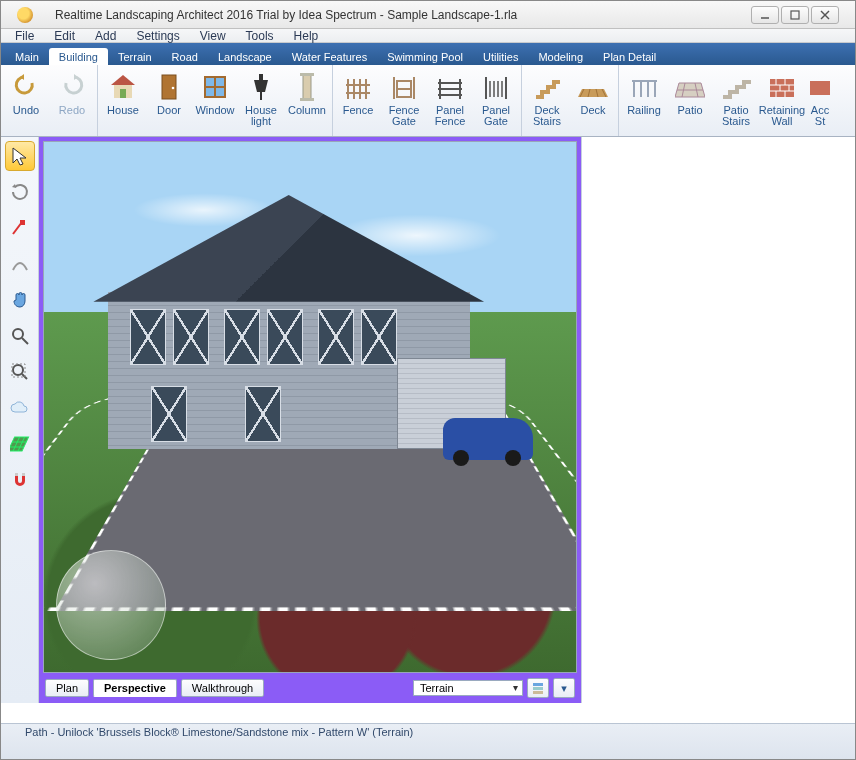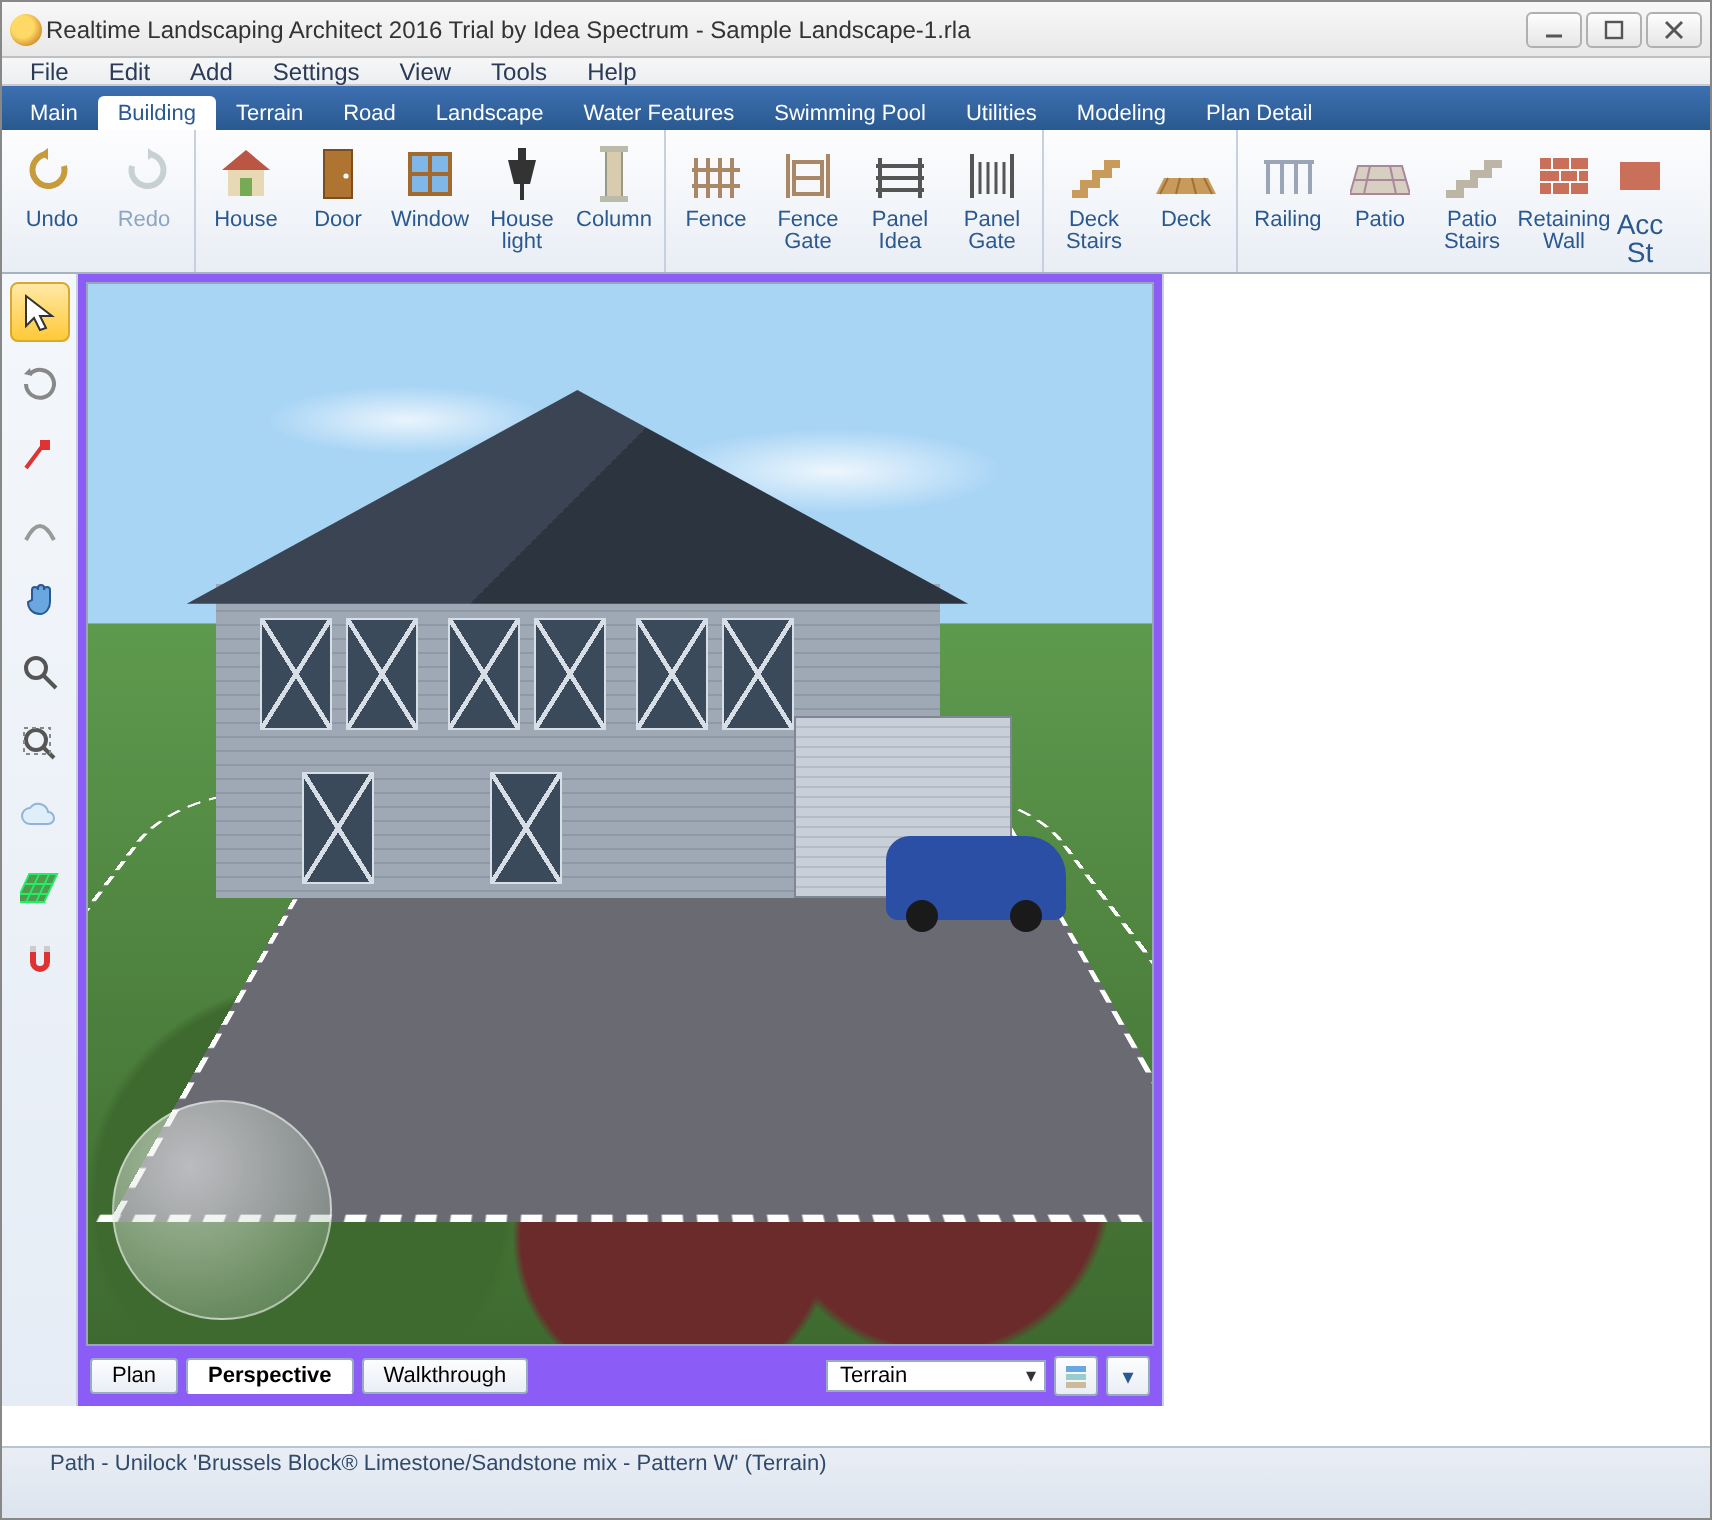--- a/index.html
+++ b/index.html
@@ -14,22 +14,22 @@
     flex-direction: column;
     border: 1px solid #888;
   }
   
   .titlebar {
     height: 28px;
     background: linear-gradient(#f8f8f8, #e8e8e8);
     border-bottom: 1px solid #c0c0c0;
     display: flex;
     align-items: center;
-    padding: 0 4px;
-    gap: 2px;
+    padding: 0 16px;
+    gap: 22px;
   }
   .titlebar .app-icon {
     width: 16px; height: 16px;
     background: radial-gradient(circle at 40% 40%, #ffd966 40%, #b45f06 100%);
     border-radius: 50%;
   }
   .titlebar .title { flex: 1; color: #333; font-size: 12px; }
   .win-controls { display: flex; gap: 2px; }
   .win-btn {
     width: 28px; height: 18px;
@@ -443,21 +443,21 @@
           <svg width="30" height="28">
             <g stroke="#555" stroke-width="2">
               <line x1="5" y1="6" x2="5" y2="26"></line>
               <line x1="25" y1="6" x2="25" y2="26"></line>
               <line x1="3" y1="10" x2="27" y2="10"></line>
               <line x1="3" y1="16" x2="27" y2="16"></line>
               <line x1="3" y1="22" x2="27" y2="22"></line>
             </g>
           </svg>
         </div>
-      <div class="tool-label">Panel Idea</div>
+      <div class="tool-label">Panel Fence</div>
     </div>
     <div class="tool-btn">
       <div class="icon-box">
           <svg width="30" height="28">
             <g stroke="#555" stroke-width="2">
               <line x1="5" y1="4" x2="5" y2="26"></line>
               <line x1="25" y1="4" x2="25" y2="26"></line>
               <g stroke-width="1.5">
                 <line x1="9" y1="8" x2="9" y2="24"></line>
                 <line x1="13" y1="8" x2="13" y2="24"></line>
@@ -547,21 +547,21 @@
           </svg>
         </div>
       <div class="tool-label">Retaining Wall</div>
     </div>
     <div class="tool-btn" style="width:30px">
       <div class="icon-box">
           <svg width="24" height="28">
             <rect x="2" y="8" width="20" height="14" fill="#c96f5a"></rect>
           </svg>
         </div>
-      <div class="tool-label" style="font-size:14px">Acc<br>St</div>
+      <div class="tool-label" style="font-size:11px">Acc<br>St</div>
     </div>
   </div>
 </div>
 
 <div class="content">
 
   <div class="left-tools">
     <div class="lt-btn active">
       <svg width="20" height="20">
           <path d="M3 2l0 15 4-4 3 6 3-1-3-6 6 0z" fill="#fff" stroke="#333"></path>

